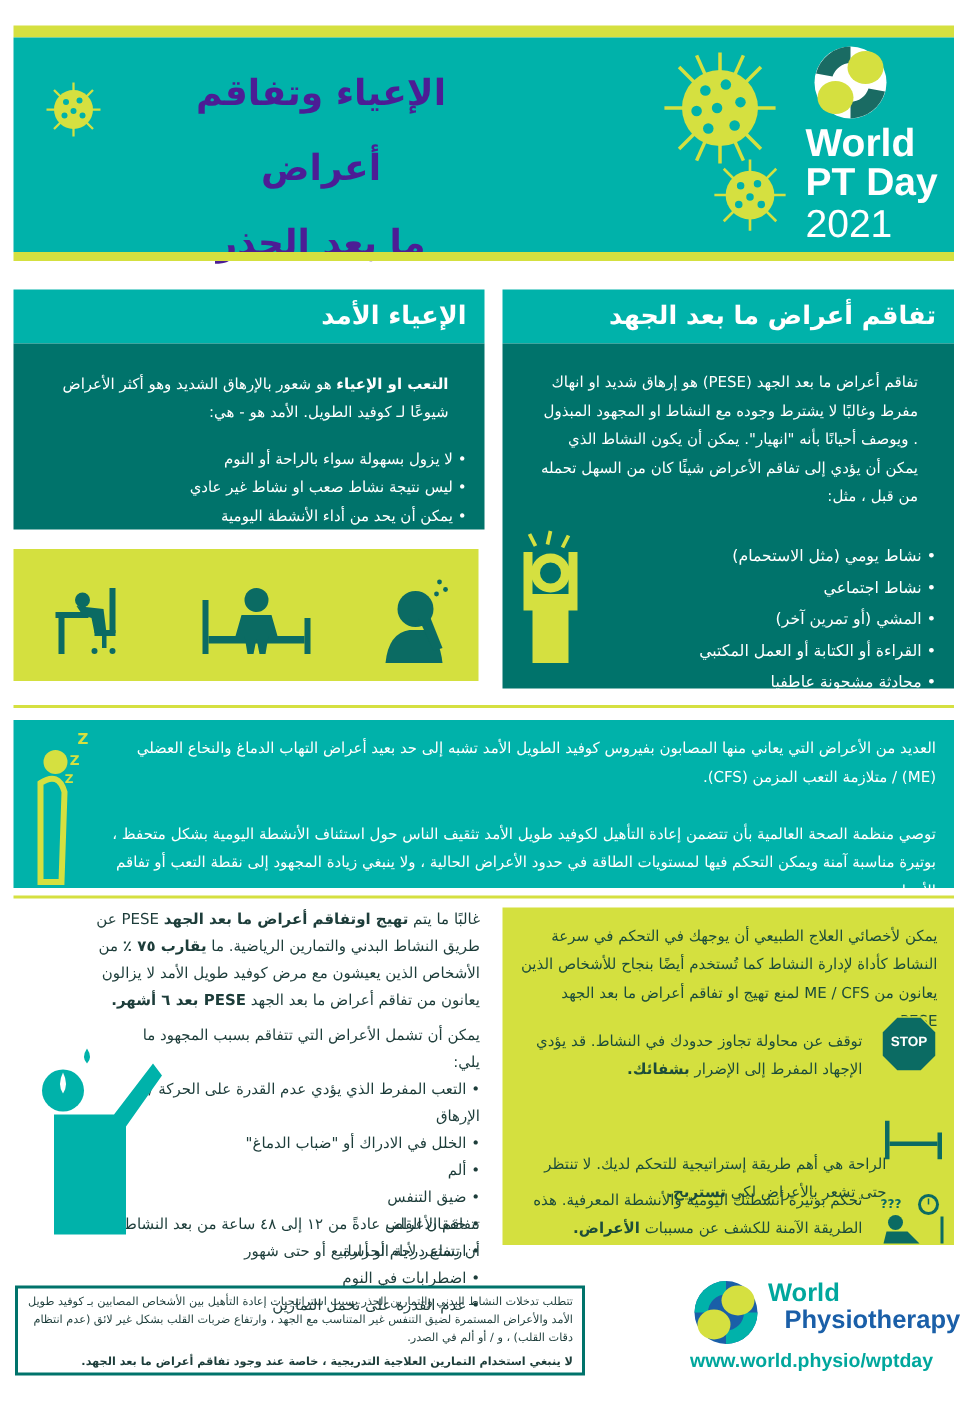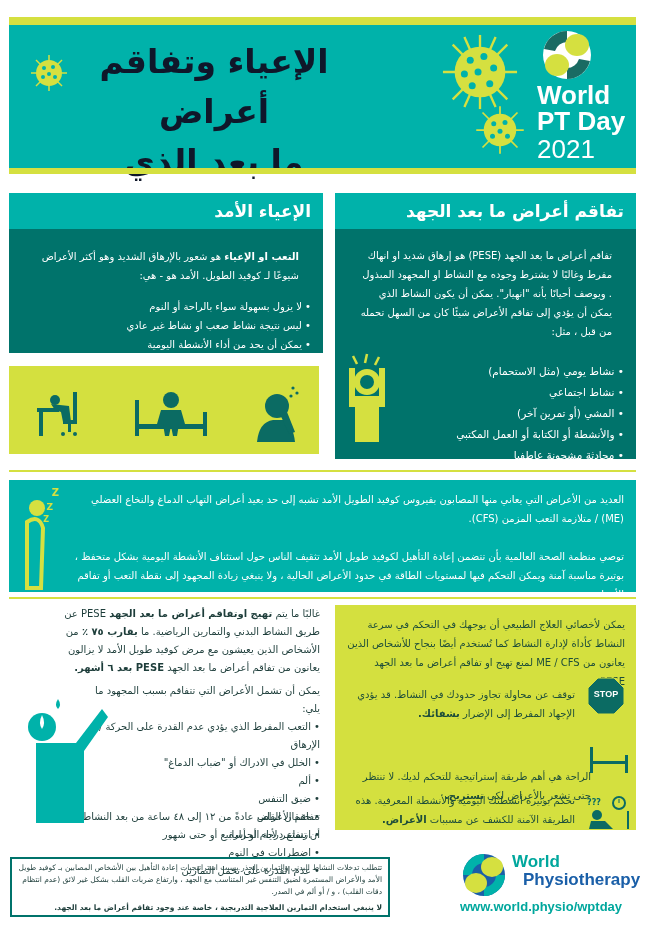--- a/index.html
+++ b/index.html
@@ -2,21 +2,21 @@
 <html><head>
 <meta charset="utf-8">
 <style>
   html, body { margin:0; padding:0; background:#ffffff; }
   body { width:645px; height:948px; position:relative; overflow:hidden; font-family:"DejaVu Sans", sans-serif; }
   .abs { position:absolute; }
   .rtl { direction:rtl; text-align:right; }
   
   .hdr-bar { left:9px; width:627px; background:#d5e040; }
   .hdr { left:9px; top:25px; width:627px; height:143px; background:#00b2aa; }
-  .hdr-title { color:#0f172a; font-weight:bold; font-size:33px; line-height:50px; text-align:center; }
+  .hdr-title { color:#4c1d95; font-weight:bold; font-size:24px; line-height:50px; text-align:center; }
   .wpt-text { color:#fff; font-family:"Liberation Sans", sans-serif; line-height:25px; }
   
   .sec-head { background:#00b2aa; color:#fff; font-weight:bold; font-size:17px; padding:0 12px; line-height:36px; }
   .sec-body { background:#00736b; color:#fff; font-size:10.5px; line-height:20px; }
   .sec-body p { margin:12px; }
   .sec-body ul { list-style:none; margin:0; padding:0; }
   .sec-body li::before { content:"• "; }
   .lime { background:#d4e03f; }
   .teal { background:#00b2aa; }
   .txt-dark { color:#1d3d3a; font-size:10px; line-height:18px; }
@@ -42,21 +42,21 @@
     <g fill="#00b2aa">
         <circle cx="15" cy="15" r="2"></circle>
         <circle cx="24" cy="14" r="2"></circle>
         <circle cx="20" cy="21" r="2"></circle>
         <circle cx="14" cy="24" r="2"></circle>
         <circle cx="26" cy="24" r="2"></circle>
       </g>
   </svg>
   <div class="abs hdr-title" style="left:80px;top:12px;width:250px;direction:rtl;">
     <div>الإعياء وتفاقم أعراض</div>
-    <div>ما بعد الذي</div>
+    <div>ما بعد الحذر</div>
   </div>
 
   <svg class="abs" style="left:432px;top:8px" width="78" height="78" viewBox="0 0 40 40">
     <g stroke="#d5e040" stroke-width="1.2">
       <line x1="20" y1="1" x2="20" y2="39"></line>
         <line x1="1" y1="20" x2="39" y2="20"></line>
       <line x1="6" y1="6" x2="34" y2="34"></line>
         <line x1="34" y1="6" x2="6" y2="34"></line>
       <line x1="12" y1="2" x2="28" y2="38"></line>
         <line x1="28" y1="2" x2="12" y2="38"></line>
@@ -102,21 +102,21 @@
 </div>
 <div class="abs hdr-bar" style="top:168px;height:6px;"></div>
 
 <div class="abs sec-head rtl" style="left:335px;top:193px;width:277px;">تفاقم أعراض ما بعد الجهد</div>
 <div class="abs sec-body rtl" style="left:335px;top:229px;width:277px;height:225px;padding:5px 12px 0 12px;">
   <p style="font-size:10px;line-height:19px;">تفاقم أعراض ما بعد الجهد (PESE) هو إرهاق شديد او انهاك مفرط وغالبًا لا يشترط وجوده مع النشاط او المجهود المبذول . ويوصف أحيانًا بأنه "انهيار". يمكن أن يكون النشاط الذي يمكن أن يؤدي إلى تفاقم الأعراض شيئًا كان من السهل تحمله من قبل ، مثل:</p>
   <ul style="margin-top:20px;line-height:21px;">
     <li>نشاط يومي (مثل الاستحمام)</li>
     <li>نشاط اجتماعي</li>
     <li>المشي (أو تمرين آخر)</li>
-    <li>والأنشطة أو الكتابة أو العمل المكتبي</li>
+    <li>القراءة أو الكتابة أو العمل المكتبي</li>
     <li>محادثة مشحونة عاطفيا</li>
     <li>التواجد في بيئة حسية (مثل الموسيقى الصاخبة أو الأضواء الساطعة)</li>
   </ul>
 </div>
 <svg class="abs" style="left:343px;top:352px" width="48" height="92" viewBox="0 0 48 92">
   <g stroke="#d5e040" stroke-width="2.5">
       <line x1="10" y1="4" x2="14" y2="12"></line>
       <line x1="24" y1="2" x2="22" y2="11"></line>
       <line x1="36" y1="5" x2="32" y2="13"></line>
     </g>

